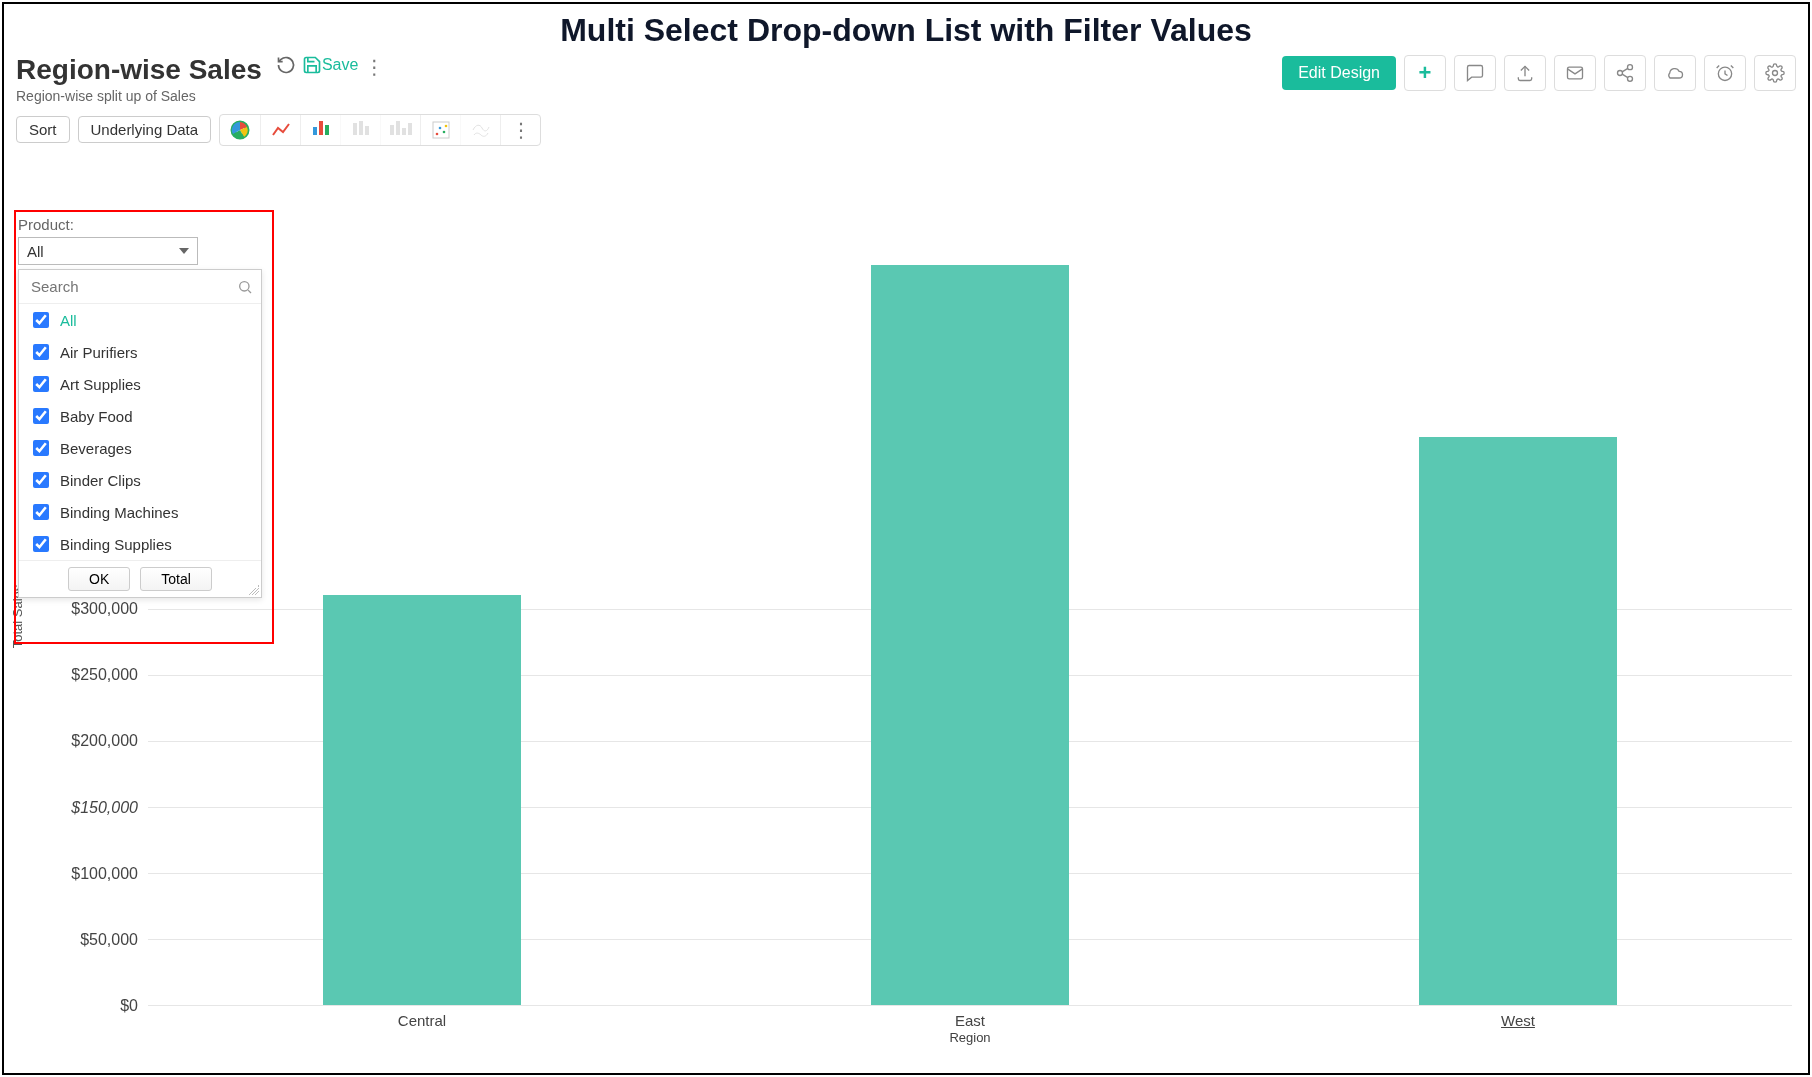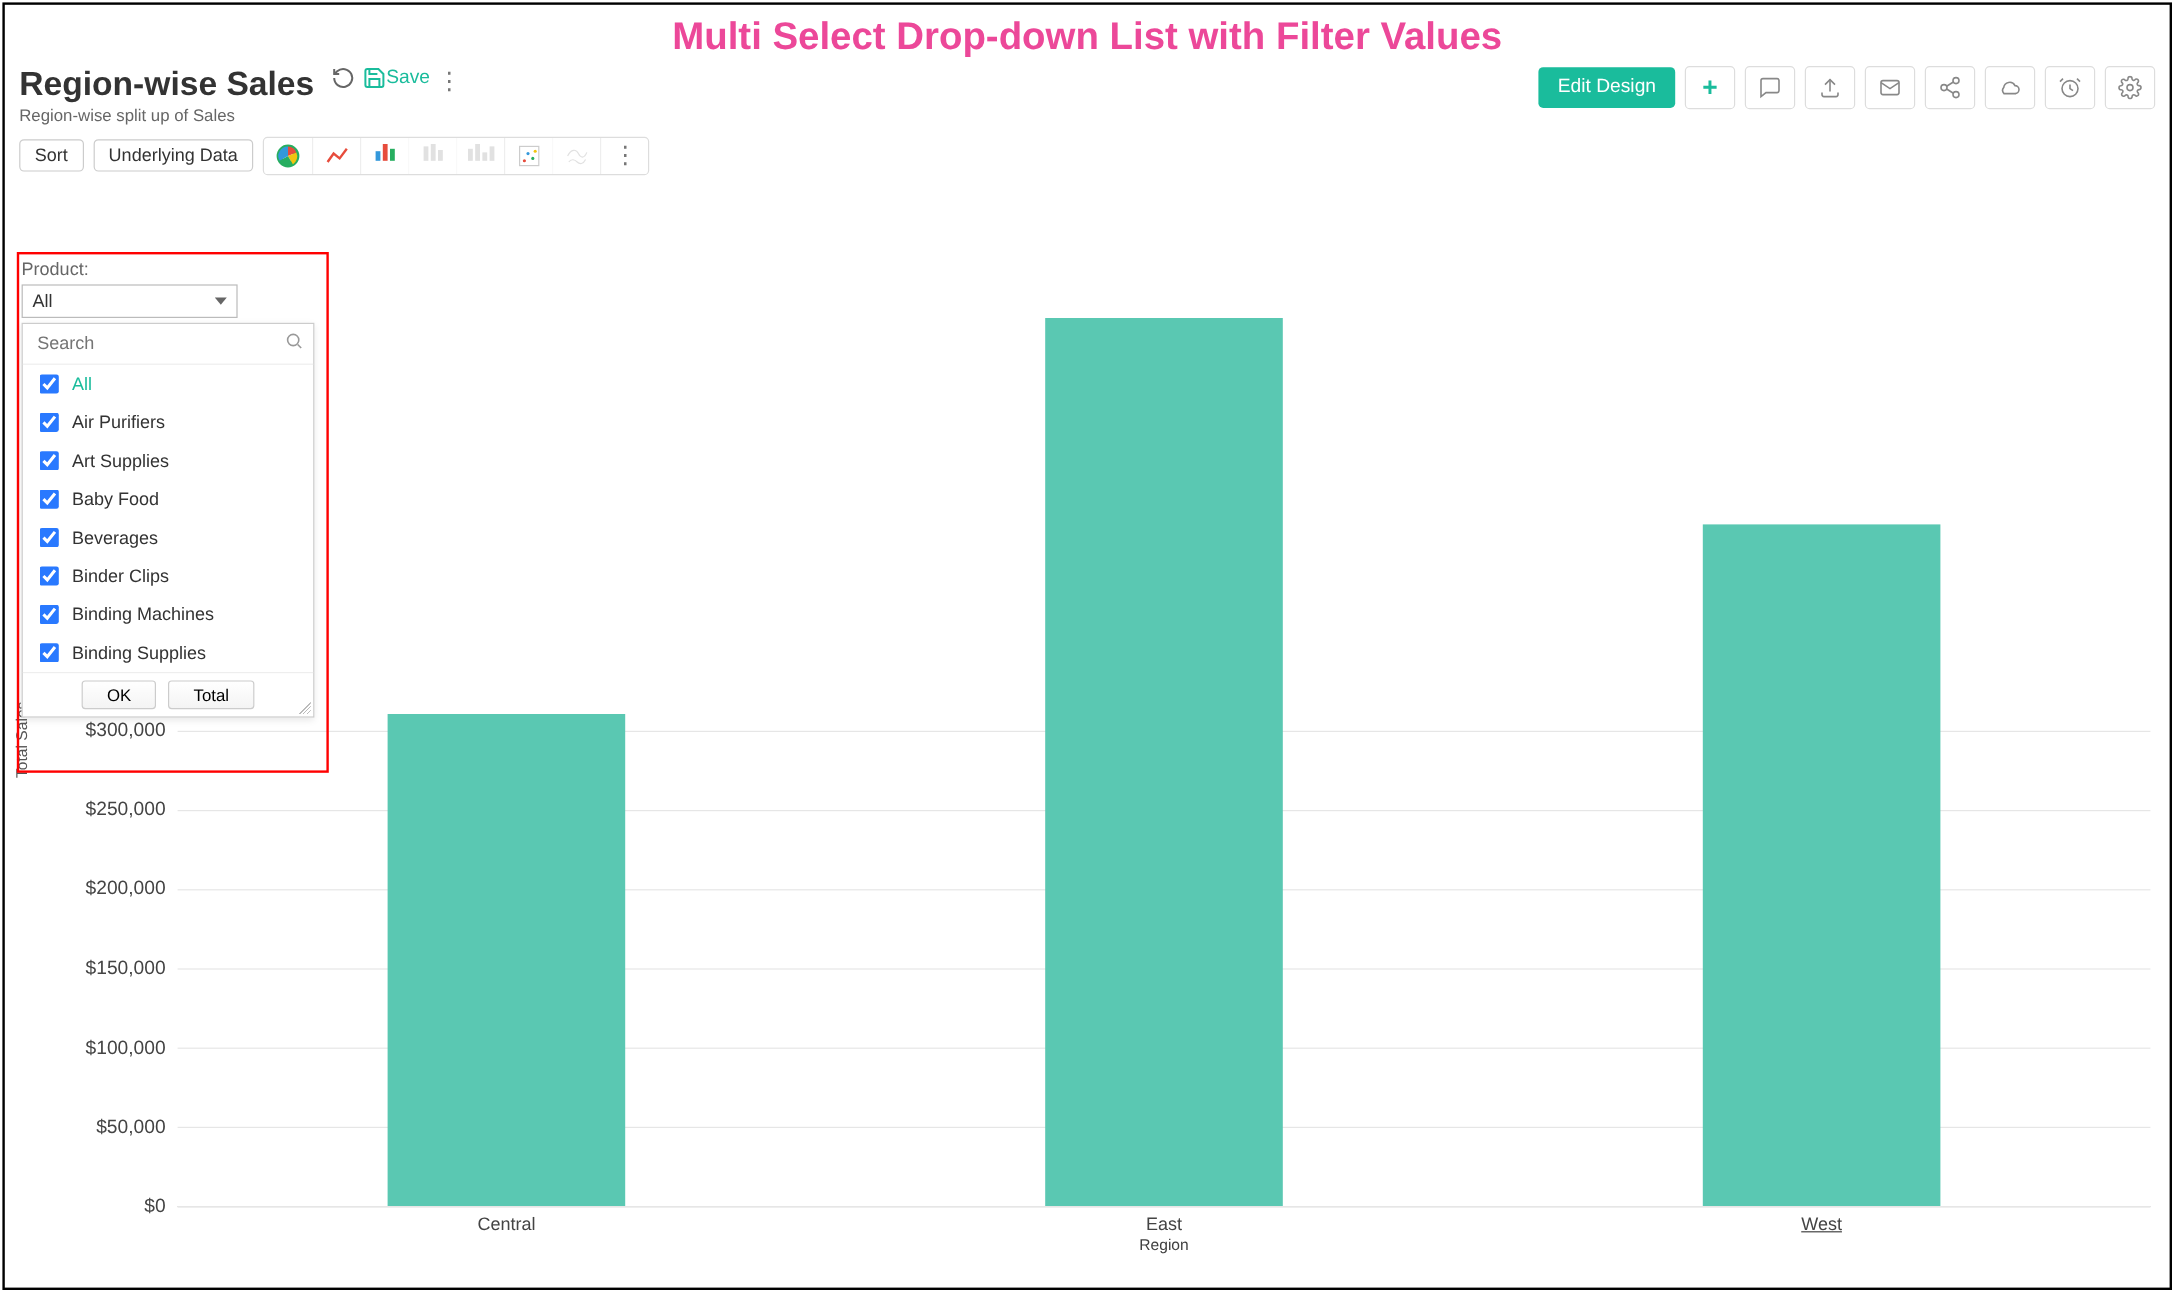--- a/index.html
+++ b/index.html
@@ -1,18 +1,18 @@
 <!DOCTYPE html>
 <html><head>
 <meta charset="utf-8">
 <style>
   * { box-sizing: border-box; }
   html, body { margin: 0; padding: 0; font-family: "Segoe UI", Arial, sans-serif; background: #fff; color: #333; }
   .outer { border: 2px solid #000; width: 1808px; height: 1073px; margin: 2px; position: relative; overflow: hidden; }
-  .annot-title { text-align: center; color: #ec4899; font-weight: 700; font-size: 32px; margin: 8px 0 2px; }
+  .annot-title { text-align: center; color: #0f172a; font-weight: 700; font-size: 32px; margin: 8px 0 2px; }
   .header-row { display: flex; align-items: flex-start; padding: 4px 12px 0; }
   .title-block { flex: 0 0 auto; }
   .page-title { font-size: 28px; font-weight: 700; color: #333; margin: 0; line-height: 1.1; }
   .page-sub { font-size: 14px; color: #666; margin: 2px 0 0; }
   .title-actions { display: flex; align-items: flex-start; margin-left: 14px; }
   .ticon { width: 20px; height: 20px; display: inline-flex; align-items: center; justify-content: center; color: #666; }
   .save-wrap { display: flex; align-items: center; color: #1abc9c; font-size: 16px; margin: 0 6px; }
   .save-wrap .ticon { color: #1abc9c; }
   .kebab { color: #777; font-size: 20px; letter-spacing: -1px; }
   .right-actions { margin-left: auto; display: flex; align-items: center; gap: 8px; }
@@ -41,21 +41,21 @@
   .x-tick { position: absolute; top: 6px; font-size: 15px; color: #444; transform: translateX(-50%); }
   .x-label { position: absolute; bottom: 16px; left: 50%; transform: translateX(-50%); font-size: 13px; color: #404040; }
 
   
   .highlight { position: absolute; left: 10px; top: 206px; width: 260px; height: 434px; border: 2px solid #ff0000; pointer-events: none; }
   .filter-box { position: absolute; left: 14px; top: 212px; width: 250px; }
   .filter-label { font-size: 15px; color: #666; }
   .sel { margin-top: 4px; width: 180px; height: 28px; border: 1px solid #bbb; background: #fff; display: flex; align-items: center; padding: 0 8px; font-size: 15px; cursor: pointer; justify-content: space-between; }
   .sel .caret { width: 0; height: 0; border-left: 5px solid transparent; border-right: 5px solid transparent; border-top: 6px solid #666; }
   .dd-panel { margin-top: 4px; width: 244px; border: 1px solid #ccc; background: #fff; box-shadow: 0 2px 6px rgba(0,0,0,.1); position: relative; }
-  .searchbox { display: flex; align-items: center; border-bottom: 1px solid #eee; padding: 4px 8px; }
+  .searchbox { display: flex; align-items: flex-end; border-bottom: 1px solid #eee; padding: 4px 8px; }
   .searchbox input { border: none; outline: none; flex: 1; font-size: 15px; padding: 4px; }
   .searchbox .sicon { color: #999; }
   .opts { max-height: 276px; overflow-y: scroll; }
   .opt { display: flex; align-items: center; padding: 5px 10px; font-size: 15px; gap: 8px; }
   .opt input[type=checkbox] { accent-color: #2979ff; width: 16px; height: 16px; }
   .opt.all label { color: #1abc9c; font-weight: 500; }
   .dd-foot { display: flex; justify-content: center; gap: 10px; padding: 6px; border-top: 1px solid #eee; position: relative; }
   .dd-foot button { border: 1px solid #ccc; background: linear-gradient(#fff,#f4f4f4); border-radius: 3px; padding: 3px 20px; font-size: 14px; cursor: pointer; }
   .dd-resize { position: absolute; right: 2px; bottom: 2px; width: 10px; height: 10px; background:
     linear-gradient(135deg, transparent 50%, #bbb 50%, #bbb 55%, transparent 55%,
@@ -198,21 +198,21 @@
     </div>
   </div>
 
   <div class="chart-area">
     <div class="y-axis">
       <div class="y-label-rot">Total Sales</div>
       <div id="y-ticks">
           <div class="y-tick" style="top: 100%;">$0</div>
           <div class="y-tick" style="top: 91.6667%;">$50,000</div>
           <div class="y-tick" style="top: 83.3333%;">$100,000</div>
-          <div class="y-tick" style="top: 75%;">$150,000</div>
+          <div class="y-tick" style="top: 75%; font-style: italic;">$150,000</div>
           <div class="y-tick" style="top: 66.6667%;">$200,000</div>
           <div class="y-tick" style="top: 58.3333%;">$250,000</div>
           <div class="y-tick" style="top: 50%;">$300,000</div>
         </div>
     </div>
     <div class="plot" id="plot">
         <div class="gridline" style="top: 100%;"></div>
         <div class="gridline" style="top: 91.6667%;"></div>
         <div class="gridline" style="top: 83.3333%;"></div>
         <div class="gridline" style="top: 75%;"></div>

